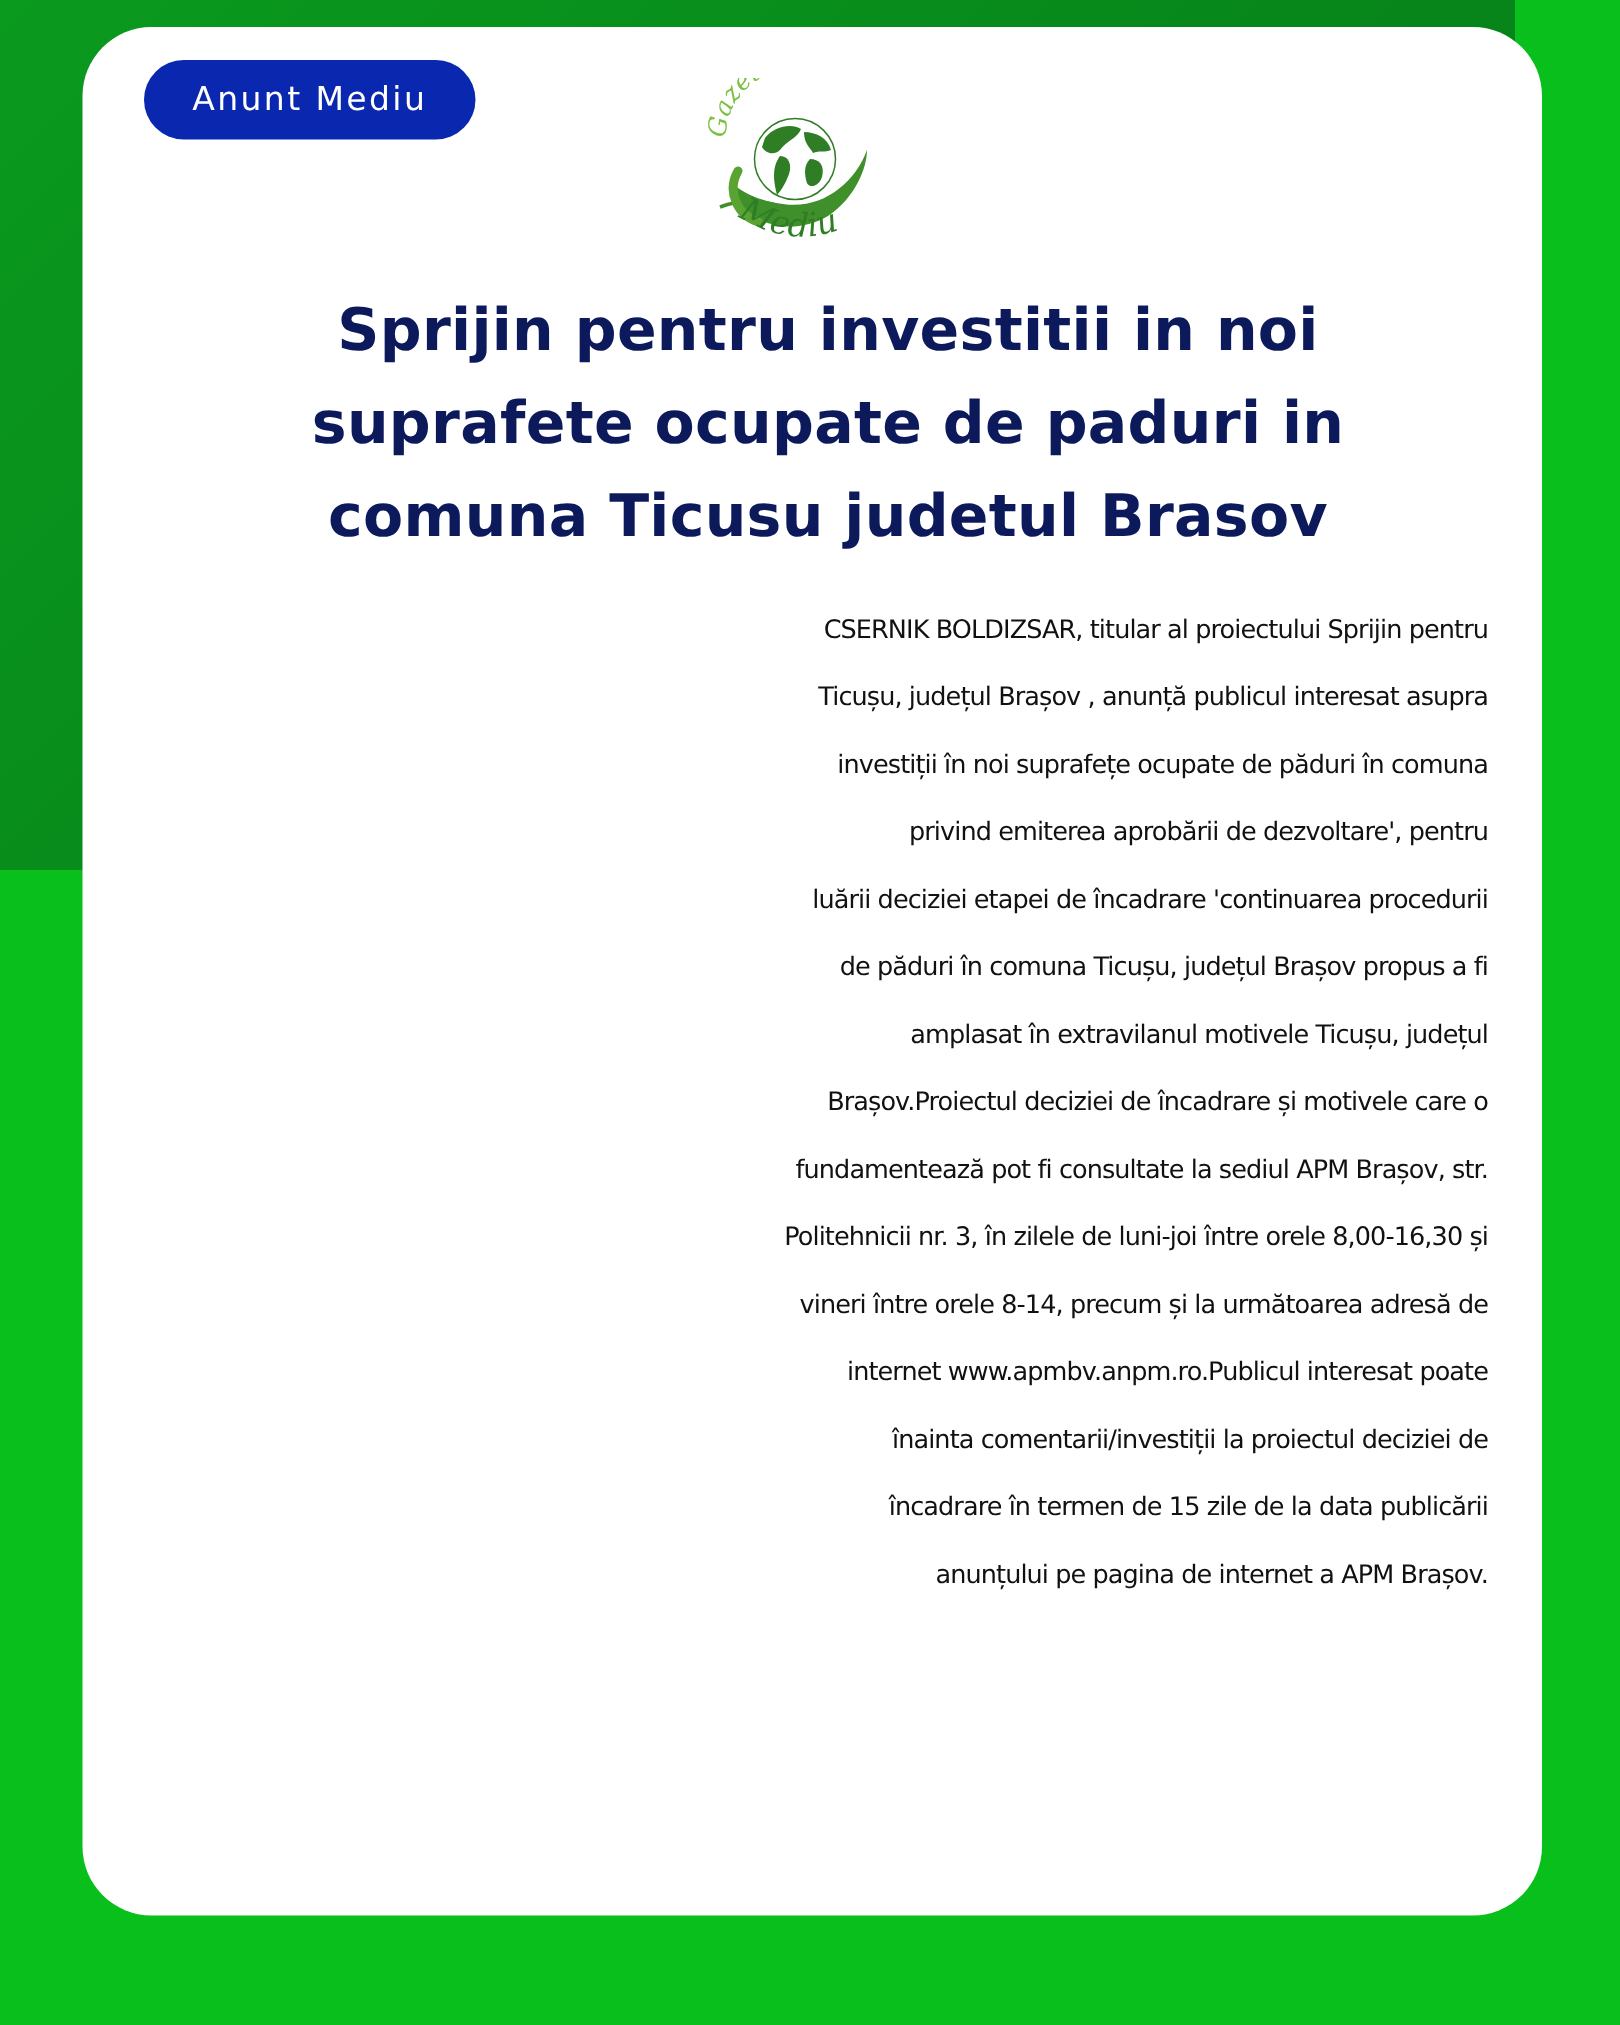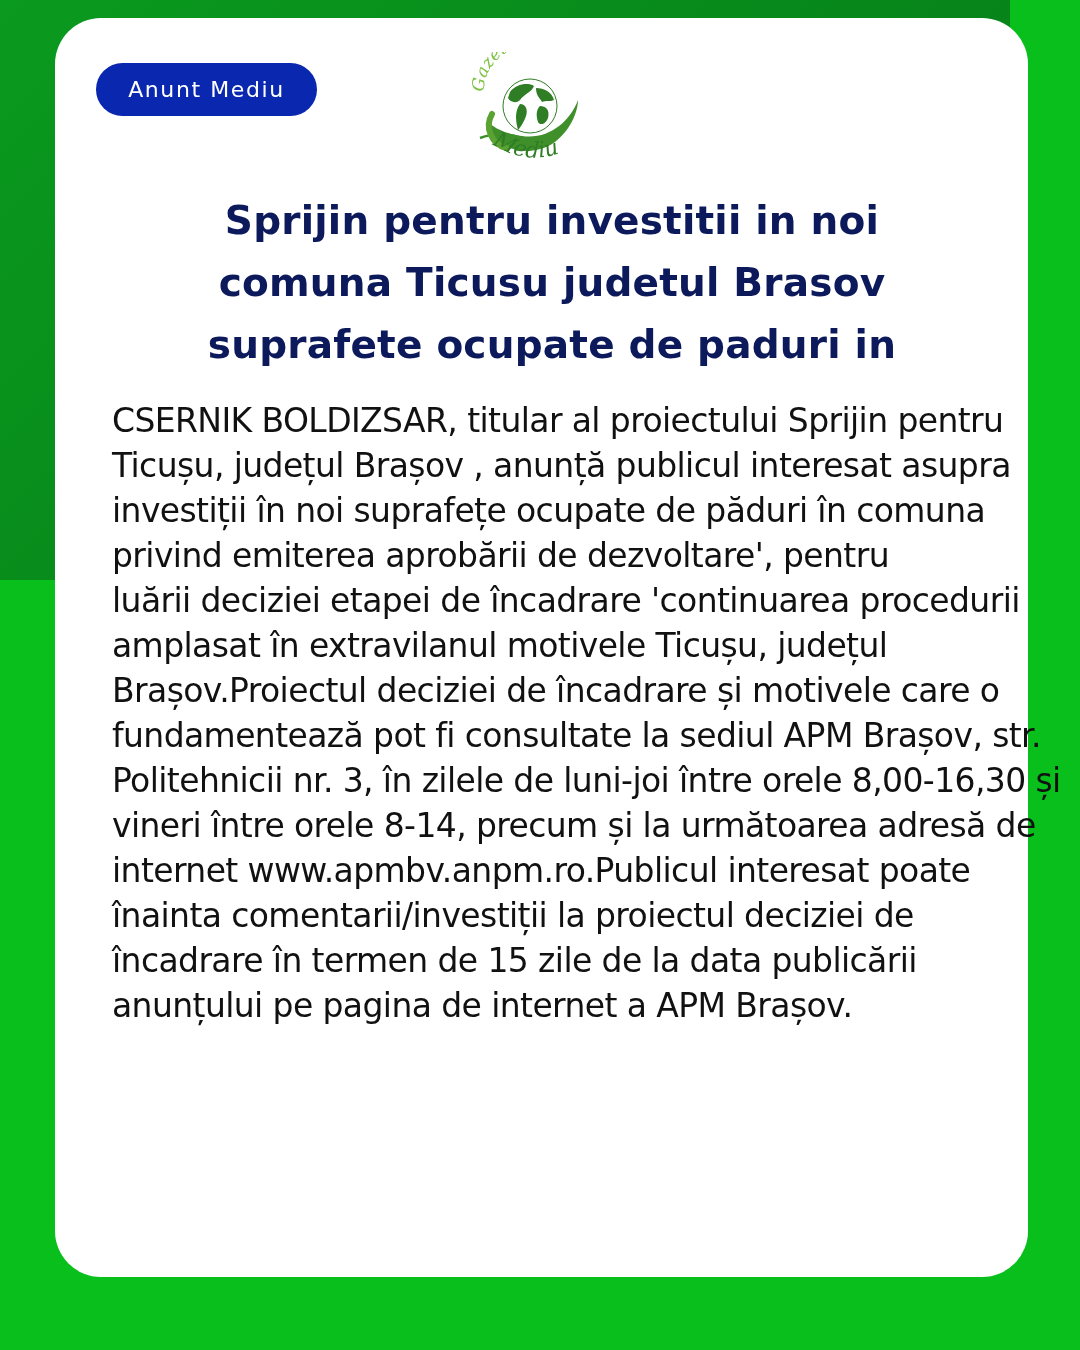--- a/index.html
+++ b/index.html
@@ -10,41 +10,42 @@
     }
     .dark-block {
       position:absolute; left:0; top:0; width:1010px; height:580px;
       background:linear-gradient(135deg,#0a9a1e 0%,#07851a 60%,#057a16 100%);
     }
     .card {
       position:absolute; left:55px; top:18px; width:973px; height:1259px;
       background:#ffffff; border-radius:46px;
     }
     .badge {
-      position:absolute; left:96px; top:63px; width:221px; height:53px;
+      position:absolute; left:96px; top:40px; width:221px; height:53px;
       background:#0a27b0; border-radius:27px;
       color:#ffffff; font-size:22px; letter-spacing:1.6px;
       display:flex; align-items:center; justify-content:center;
       font-family:"DejaVu Sans", sans-serif; font-weight:normal;
     }
     .logo {
       position:absolute; left:470px; top:52px; width:120px; height:120px;
     }
     .title {
       position:absolute; left:112px; top:190px; width:880px;
       color:#0c1a5c; font-family:"DejaVu Sans", sans-serif; font-weight:bold;
       font-size:39px; line-height:62px; letter-spacing:0.2px;
       margin:0;
       text-align:center;
     }
     .body-text {
       position:absolute; left:112px; top:398px; width:880px;
       color:#111111; font-family:"DejaVu Sans", sans-serif;
-      font-size:33px; line-height:45px; letter-spacing:-0.6px;
+      font-size:17px; line-height:45px; letter-spacing:-0.6px;
       margin:0;
+      text-align:right;
     }
     .line { display:block; white-space:nowrap; }
   </style>
 </head>
 <body>
 
 <div class="dark-block"></div>
 
 <div class="card"></div>
 
@@ -73,30 +74,31 @@
       <textPath href="#arcTop" startOffset="4">Gazeta de</textPath>
     </text>
     <text font-family="DejaVu Serif, serif" font-style="italic" font-size="22" fill="#2f7d24">
       <textPath href="#arcBot" startOffset="10">Mediu</textPath>
     </text>
   </svg>
 </div>
 
 <h1 class="title">
   <span class="line">Sprijin pentru investitii in noi</span>
+  <span class="line">suprafete ocupate de paduri in</span>
   <span class="line">comuna Ticusu judetul Brasov</span>
-  <span class="line">suprafete ocupate de paduri in</span>
 </h1>
 
 <p class="body-text">
   <span class="line">CSERNIK BOLDIZSAR, titular al proiectului Sprijin pentru</span>
   <span class="line">Ticușu, județul Brașov , anunță publicul interesat asupra</span>
   <span class="line">investiții în noi suprafețe ocupate de păduri în comuna</span>
   <span class="line">privind emiterea aprobării de dezvoltare', pentru</span>
   <span class="line">luării deciziei etapei de încadrare 'continuarea procedurii</span>
+  <span class="line">de păduri în comuna Ticușu, județul Brașov propus a fi</span>
   <span class="line">amplasat în extravilanul motivele Ticușu, județul</span>
   <span class="line">Brașov.Proiectul deciziei de încadrare și motivele care o</span>
   <span class="line">fundamentează pot fi consultate la sediul APM Brașov, str.</span>
   <span class="line">Politehnicii nr. 3, în zilele de luni-joi între orele 8,00-16,30 și</span>
   <span class="line">vineri între orele 8-14, precum și la următoarea adresă de</span>
   <span class="line">internet www.apmbv.anpm.ro.Publicul interesat poate</span>
   <span class="line">înainta comentarii/investiții la proiectul deciziei de</span>
   <span class="line">încadrare în termen de 15 zile de la data publicării</span>
   <span class="line">anunțului pe pagina de internet a APM Brașov.</span>
 </p>

